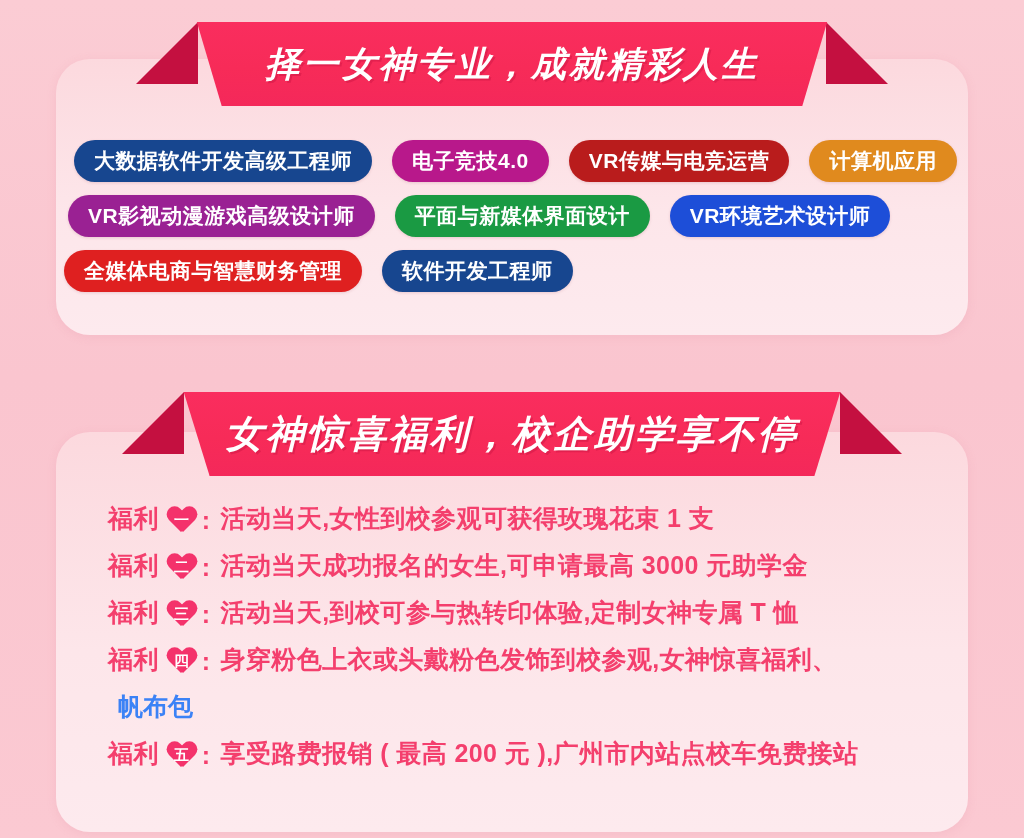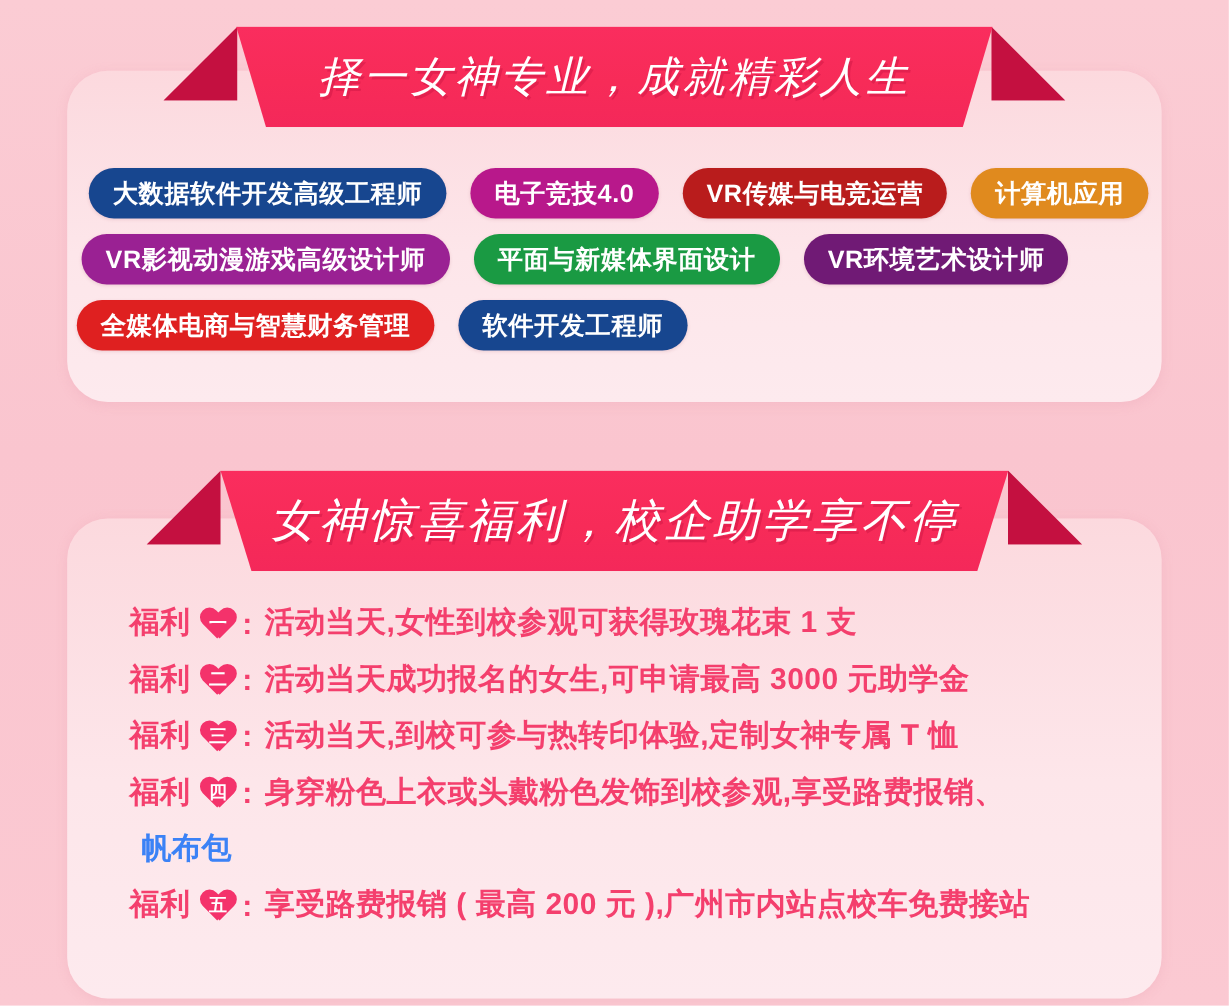--- a/index.html
+++ b/index.html
@@ -35,21 +35,21 @@
   }
   .banner .wing.left{left:-40px;clip-path:polygon(100% 0,100% 100%,0 100%);}
   .banner .wing.right{right:-40px;clip-path:polygon(0 0,0 100%,100% 100%);}
   .banner .body{
     position:absolute;top:0;left:0;right:0;height:84px;
     background:linear-gradient(180deg,#fa2d5e 0%,#f72b58 55%,#f4285a 100%);
     clip-path:polygon(3.1% 0,96.9% 0,93.2% 100%,6.8% 100%);
     display:flex;align-items:center;justify-content:center;
   }
   .banner .title{
-    color:#ffffff;font-weight:normal;font-style:italic;
+    color:#ffffff;font-weight:bold;font-style:italic;
     letter-spacing:3px;white-space:nowrap;
     text-shadow:2px 2px 0 rgba(190,15,60,.35);
   }
   #banner-majors .title{font-size:35px;}
   #banner-benefits .title{font-size:38px;}
 
   
   .pill-rows{position:absolute;left:56px;top:140px;width:912px;}
   .pill-row{display:flex;align-items:center;gap:20px;margin-bottom:13px;padding-left:18px;}
   #pill-row-2{padding-left:12px;}
@@ -115,21 +115,21 @@
       <div class="pill-row" id="pill-row-1">
         <span class="pill" style="background:#17468f">大数据软件开发高级工程师</span>
         <span class="pill" style="background:#b8188b">电子竞技4.0</span>
         <span class="pill" style="background:#b91c1c">VR传媒与电竞运营</span>
         <span class="pill" style="background:#e08a1e">计算机应用</span>
       </div>
 
       <div class="pill-row" id="pill-row-2">
         <span class="pill" style="background:#9a2193">VR影视动漫游戏高级设计师</span>
         <span class="pill" style="background:#1a9a43">平面与新媒体界面设计</span>
-        <span class="pill" style="background:#701a75">VR环境艺术设计师</span>
+        <span class="pill" style="background:#1d4ed8">VR环境艺术设计师</span>
       </div>
 
       <div class="pill-row" id="pill-row-3">
         <span class="pill" style="background:#df2020">全媒体电商与智慧财务管理</span>
         <span class="pill" style="background:#17468f">软件开发工程师</span>
       </div>
 
     </div>
   </div>
 
@@ -173,21 +173,21 @@
         <span class="benefit-colon">:</span>
         <span>活动当天,到校可参与热转印体验,定制女神专属 T 恤</span>
       </div>
 
       <div class="benefit-line">
         <span class="benefit-label">福利</span>
         <span class="heart">
           <span class="heart-num">四</span>
         </span>
         <span class="benefit-colon">:</span>
-        <span>身穿粉色上衣或头戴粉色发饰到校参观,享受路费报销、</span>
+        <span>身穿粉色上衣或头戴粉色发饰到校参观,女神惊喜福利、</span>
       </div>
 
       <div class="benefit-wrap">帆布包</div>
 
       <div class="benefit-line">
         <span class="benefit-label">福利</span>
         <span class="heart">
           <span class="heart-num">五</span>
         </span>
         <span class="benefit-colon">:</span>

